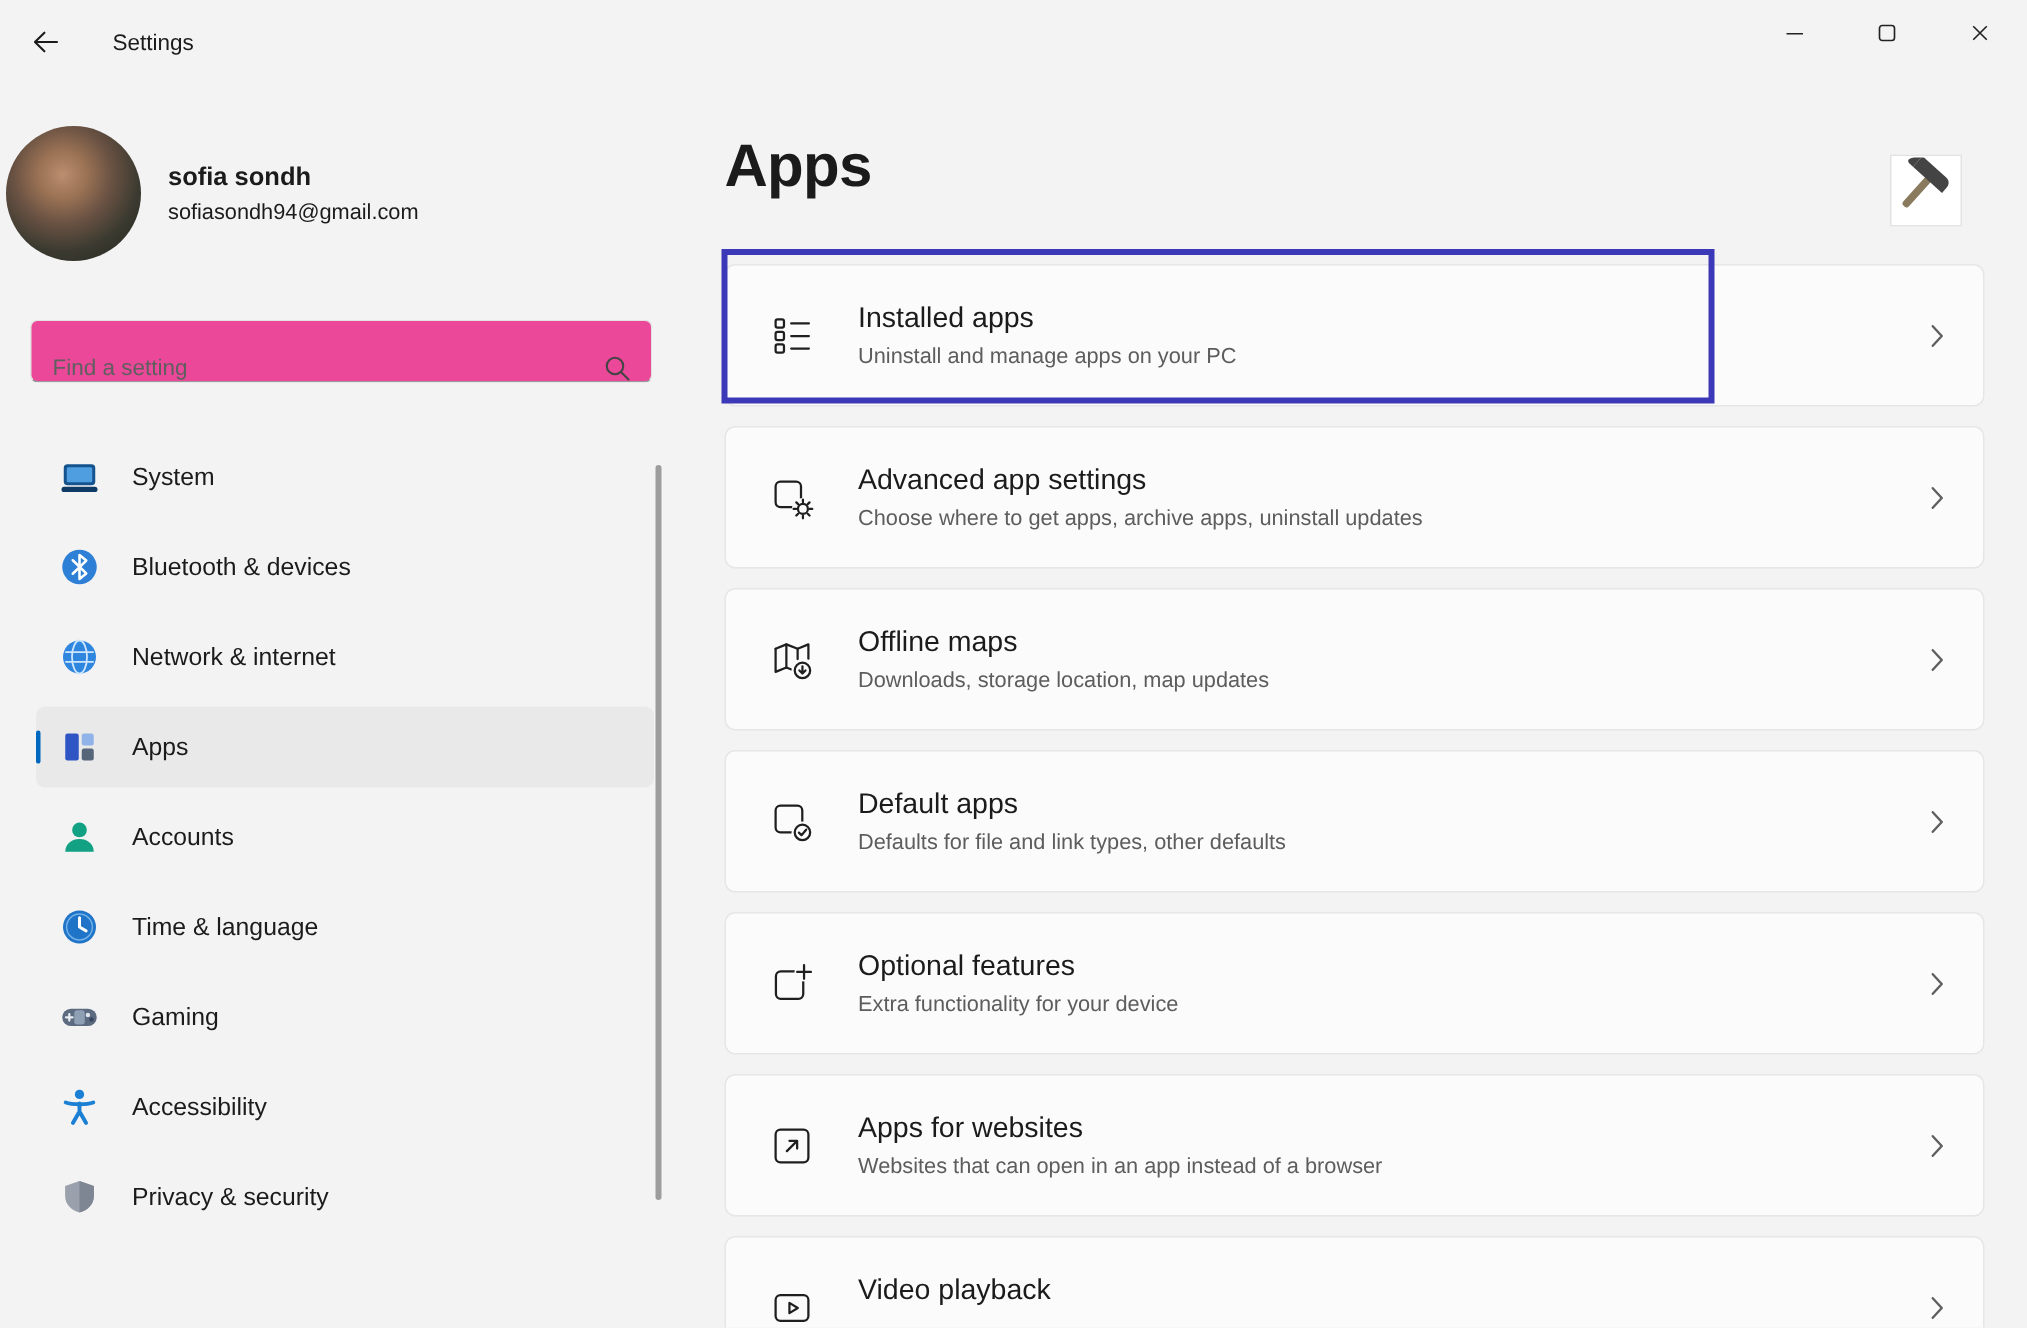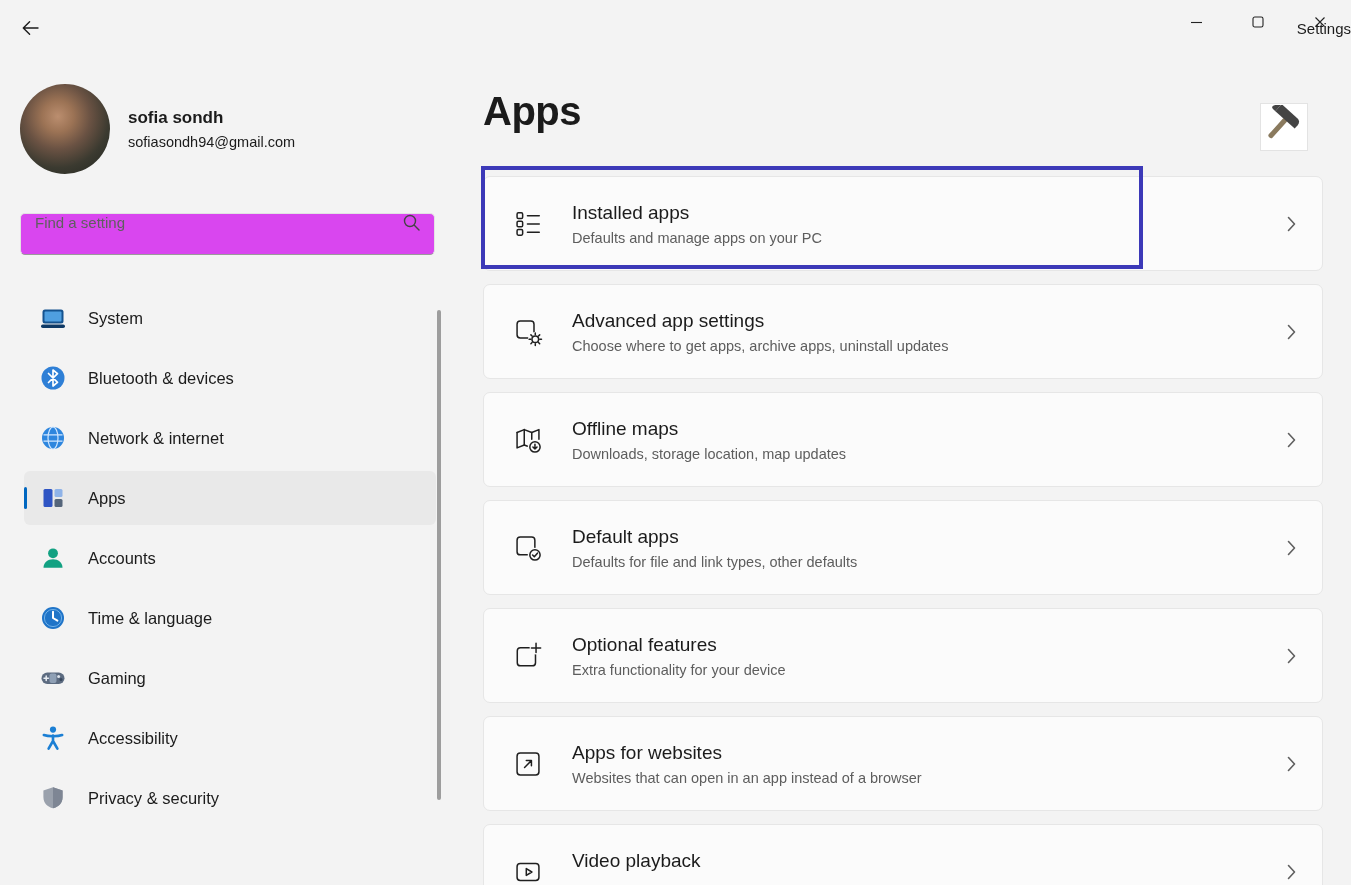--- a/index.html
+++ b/index.html
@@ -2,36 +2,36 @@
 <html><head>
 <meta charset="utf-8">
 <style>
   * { box-sizing: border-box; margin: 0; padding: 0; }
   html,body { width:1351px; height:885px; overflow:hidden; }
   body {
     font-family: "Liberation Sans", sans-serif;
     background:#f3f3f3; color:#1b1b1b; position:relative;
   }
   
-  .titlebar { height:56px; display:flex; align-items:center; position:relative;justify-content:space-between; }
+  .titlebar { height:56px; display:flex; align-items:center; position:relative; }
   .back-btn { width:34px; height:32px; margin-left:13px; display:flex; align-items:center; justify-content:center; border-radius:4px; cursor:pointer; }
   .titlebar-title { margin-left:28px; font-size:15px; }
   .win-controls { position:absolute; top:0; right:0; display:flex; }
   .win-btn { width:62px; height:44px; display:flex; align-items:center; justify-content:center; cursor:pointer; }
 
   
   .sidebar { position:absolute; top:56px; left:0; width:460px; bottom:0; }
-  .profile { display:flex; align-items:center; gap:18px; padding:28px 0 0 20px; }
+  .profile { display:flex; align-items:center; gap:18px; padding:28px 0 0 4px; }
   .avatar { width:90px; height:90px; border-radius:50%; flex:none;
     background: radial-gradient(circle at 42% 36%, #bb8e6f 0%, #9c7355 20%, #6a5243 42%, #3b3a30 66%, #20241f 100%); }
   .profile-name { font-size:17px; font-weight:700; margin-bottom:6px; }
   .profile-email { font-size:14.5px; }
-  .search-box { margin:39px 0 0 20px; width:415px; height:42px; background:#d946ef;
+  .search-box { margin:39px 0 0 20px; width:415px; height:42px; background:#ec4899;
     border:1px solid #e3e3e3; border-bottom:1px solid #9a9a9a; border-radius:5px;
-    display:flex; align-items:flex-start; }
+    display:flex; align-items:flex-end; }
   .search-box input { flex:1; border:none; outline:none; background:transparent; padding-left:14px;
     font-size:15px; font-family:inherit; color:#333; }
   .search-box input::placeholder { color:#5f5f5f; }
   .search-icon { margin-right:14px; display:flex; }
   .nav { margin-top:36px; padding:0 24px 0 24px; }
   .nav-item { height:54px; margin-bottom:6px; display:flex; align-items:center; gap:22px;
     padding-left:16px; border-radius:6px; font-size:16.5px; position:relative; cursor:pointer; }
   .nav-item.selected { background:#e9e9e9; }
   .nav-item.selected::before { content:''; position:absolute; left:0; top:50%; transform:translateY(-50%);
     width:3px; height:22px; border-radius:2px; background:#0067c0; }
@@ -239,21 +239,21 @@
           <rect x="3.8" y="3.6" width="5.2" height="5.2" rx="1.2"></rect>
           <line x1="13.5" y1="6.2" x2="24.5" y2="6.2"></line>
           <rect x="3.8" y="11.4" width="5.2" height="5.2" rx="1.2"></rect>
           <line x1="13.5" y1="14" x2="24.5" y2="14"></line>
           <rect x="3.8" y="19.2" width="5.2" height="5.2" rx="1.2"></rect>
           <line x1="13.5" y1="21.8" x2="24.5" y2="21.8"></line>
         </svg>
       </div>
       <div>
         <div class="card-title">Installed apps</div>
-        <div class="card-sub">Defaults and manage apps on your PC</div>
+        <div class="card-sub">Uninstall and manage apps on your PC</div>
       </div>
       <span class="chevron">
         <svg width="9" height="16" viewBox="0 0 9 16">
             <path d="M1.5 1.5 L7.5 8 L1.5 14.5" stroke="#5f5f5f" stroke-width="1.6" fill="none" stroke-linecap="round" stroke-linejoin="round"></path>
           </svg>
       </span>
     </div>
 
     <div class="card">
       <div class="card-iconwrap">

